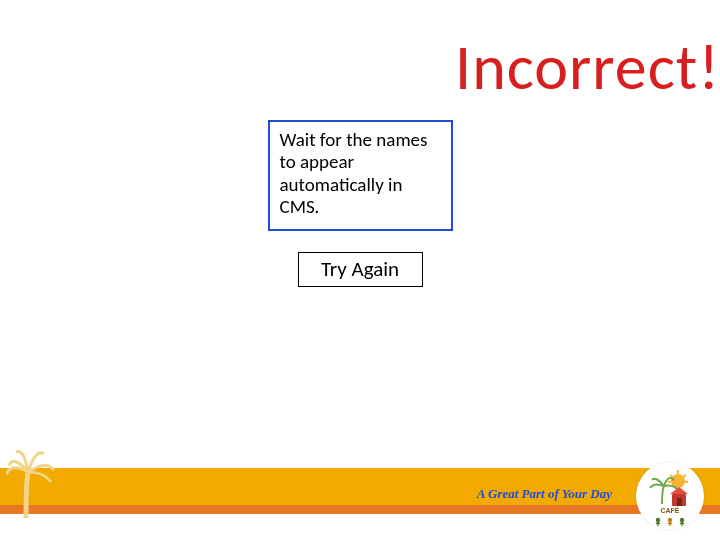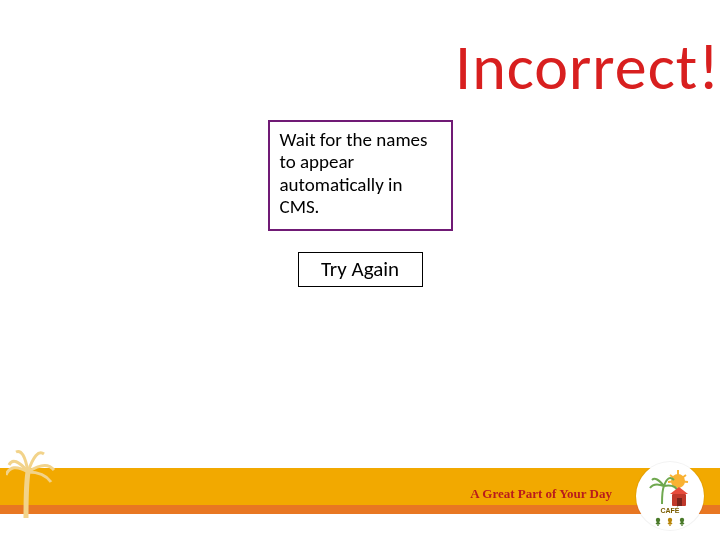--- a/index.html
+++ b/index.html
@@ -15,21 +15,21 @@
     color: #d81f1f;
     font-size: 64px;
     font-weight: 400;
     text-align: right;
     margin-top: 28px;
     letter-spacing: 1px;
   }
   .message-box {
     width: 185px;
     margin: 14px auto 0 auto;
-    border: 2px solid #701a75;
+    border: 2px solid #1d4ed8;
     background: #ffffff;
     padding: 7px 10px 10px 10px;
     font-size: 19px;
     line-height: 1.18;
     color: #000;
   }
   .try-again {
     display: block;
     width: 125px;
     margin: 21px auto 12px auto;
@@ -60,21 +60,22 @@
   }
   .palm {
     position: absolute;
     left: 6px;
     bottom: 18px;
   }
   .tagline {
     position: absolute;
     right: 108px;
     bottom: 38px;
-    color: #b91c1c;
+    color: #1d4ed8;
+    font-style: italic;
     font-weight: 700;
     font-size: 13px;
     font-family: Georgia, 'Times New Roman', serif;
   }
   .logo {
     position: absolute;
     right: 16px;
     bottom: 10px;
     width: 68px;
     height: 68px;

